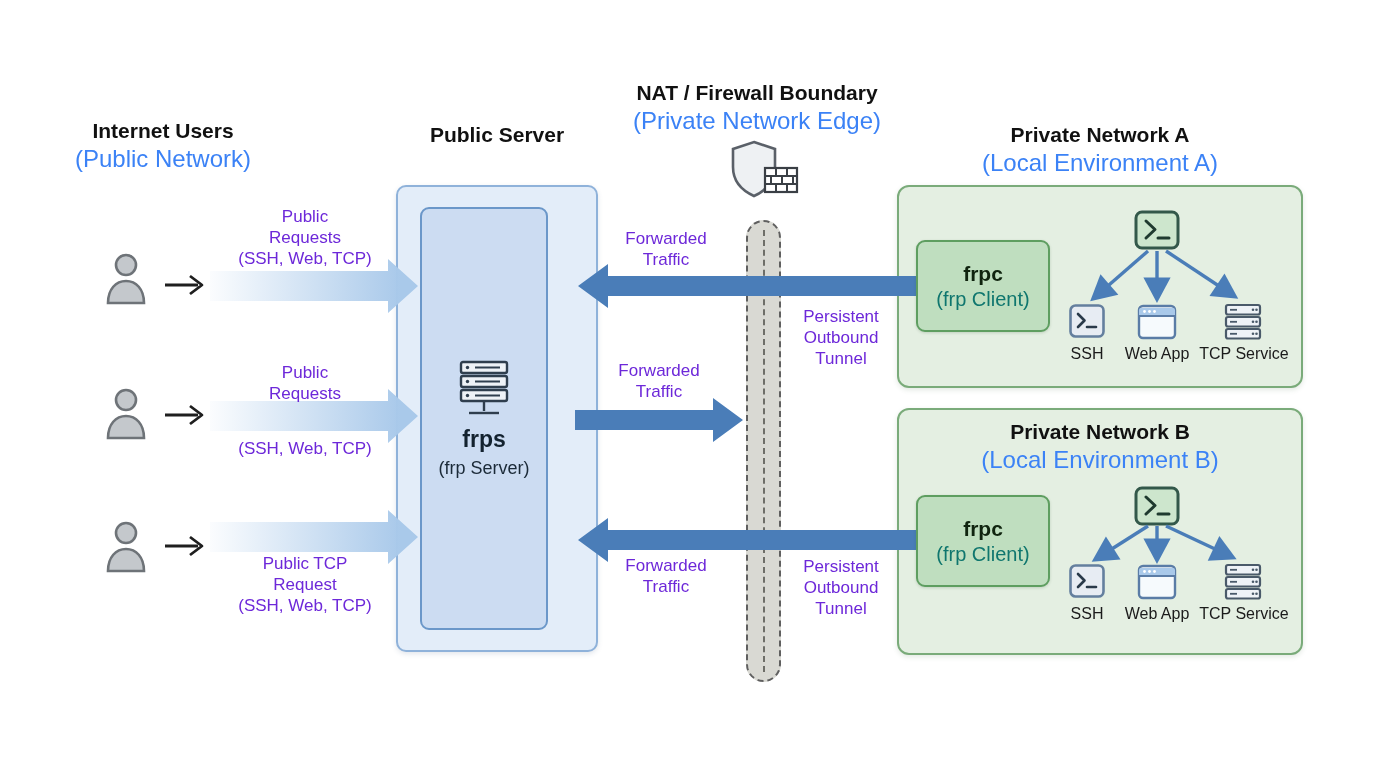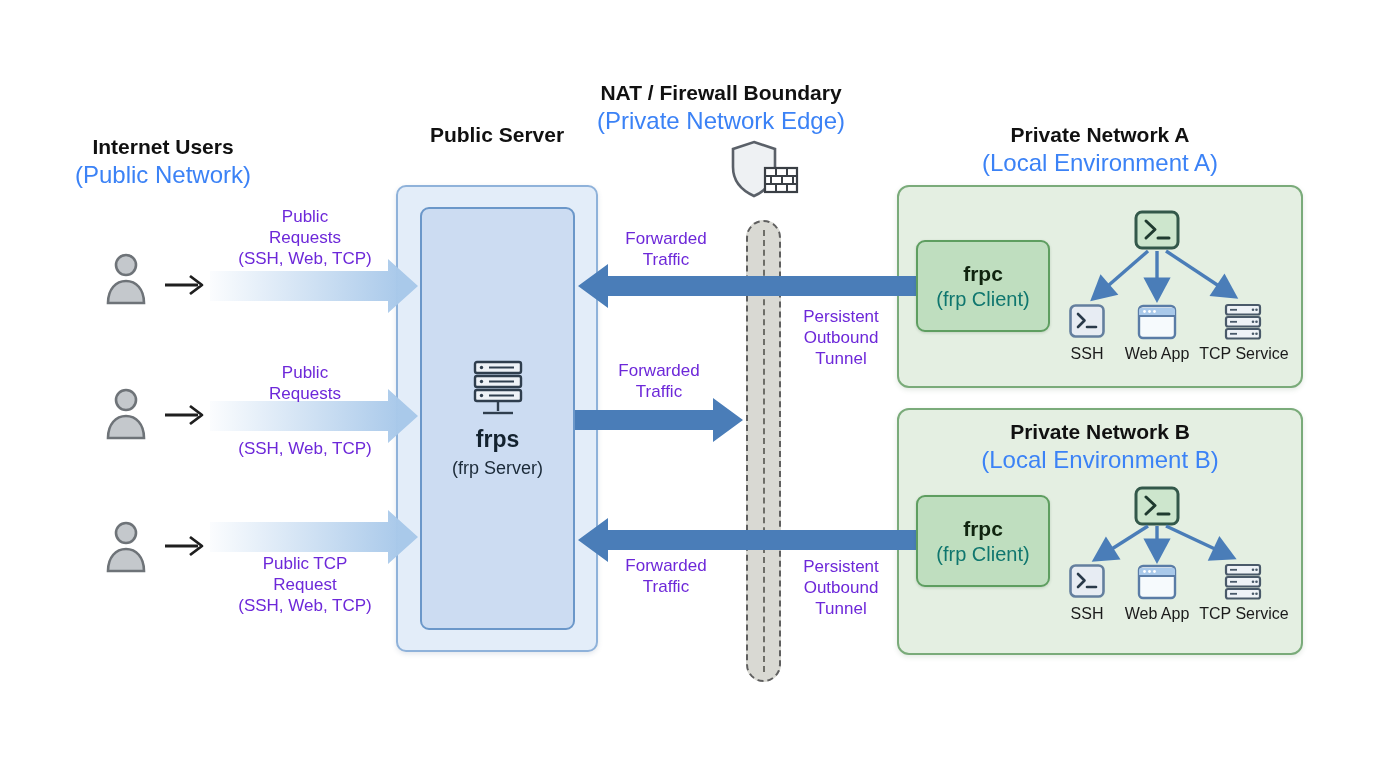--- a/index.html
+++ b/index.html
@@ -62,30 +62,30 @@
     border-left:2.5px dashed #6e6e68; transform:translateX(-50%);
   }
   .icon { z-index:5; line-height:0; }
   svg { display:block; }
 </style>
 </head>
 <body>
 
 <div class="canvas">
 
-  <div class="abs heading" style="left:13px; top:132px; width:300px;">
+  <div class="abs heading" style="left:13px; top:116px; width:300px;">
     <div class="t">Internet Users</div>
     <div class="s">(Public Network)</div>
   </div>
 
   <div class="abs heading" style="left:347px; top:120px; width:300px;">
     <div class="t">Public Server</div>
   </div>
 
-  <div class="abs heading" style="left:556px; top:78px; width:330px;">
+  <div class="abs heading" style="left:592px; top:78px; width:330px;">
     <div class="t">NAT / Firewall Boundary</div>
     <div class="s">(Private Network Edge)</div>
   </div>
 
   <div class="abs heading" style="left:950px; top:120px; width:300px;">
     <div class="t">Private Network A</div>
     <div class="s">(Local Environment A)</div>
   </div>
 
   <div class="abs icon" style="left:727px; top:138px;">
@@ -100,21 +100,21 @@
       <line x1="55" y1="38" x2="55" y2="46" stroke="#3a3f45" stroke-width="2"></line>
       <line x1="66" y1="38" x2="66" y2="46" stroke="#3a3f45" stroke-width="2"></line>
       <line x1="49" y1="46" x2="49" y2="54" stroke="#3a3f45" stroke-width="2"></line>
       <line x1="60" y1="46" x2="60" y2="54" stroke="#3a3f45" stroke-width="2"></line>
     </svg>
   </div>
 
   <div class="abs boundary-bar" style="left:746px; top:220px; width:35px; height:462px;"></div>
 
   <div class="abs frps-outer" style="left:396px; top:185px; width:202px; height:467px;"></div>
-  <div class="abs frps-inner" style="left:420px; top:207px; width:155px; height:423px;">
+  <div class="abs frps-inner" style="left:420px; top:207px; width:128px; height:423px;">
     <div class="icon">
       <svg width="72" height="62" viewBox="0 0 72 62">
         <rect x="13" y="3" width="46" height="11" rx="2" fill="#eef2f7" stroke="#2f3e4e" stroke-width="2.4"></rect>
         <rect x="13" y="17" width="46" height="11" rx="2" fill="#eef2f7" stroke="#2f3e4e" stroke-width="2.4"></rect>
         <rect x="13" y="31" width="46" height="11" rx="2" fill="#eef2f7" stroke="#2f3e4e" stroke-width="2.4"></rect>
         <circle cx="19.5" cy="8.5" r="1.7" fill="#2f3e4e"></circle>
         <circle cx="19.5" cy="22.5" r="1.7" fill="#2f3e4e"></circle>
         <circle cx="19.5" cy="36.5" r="1.7" fill="#2f3e4e"></circle>
         <line x1="27" y1="8.5" x2="52" y2="8.5" stroke="#2f3e4e" stroke-width="2"></line>
         <line x1="27" y1="22.5" x2="52" y2="22.5" stroke="#2f3e4e" stroke-width="2"></line>

